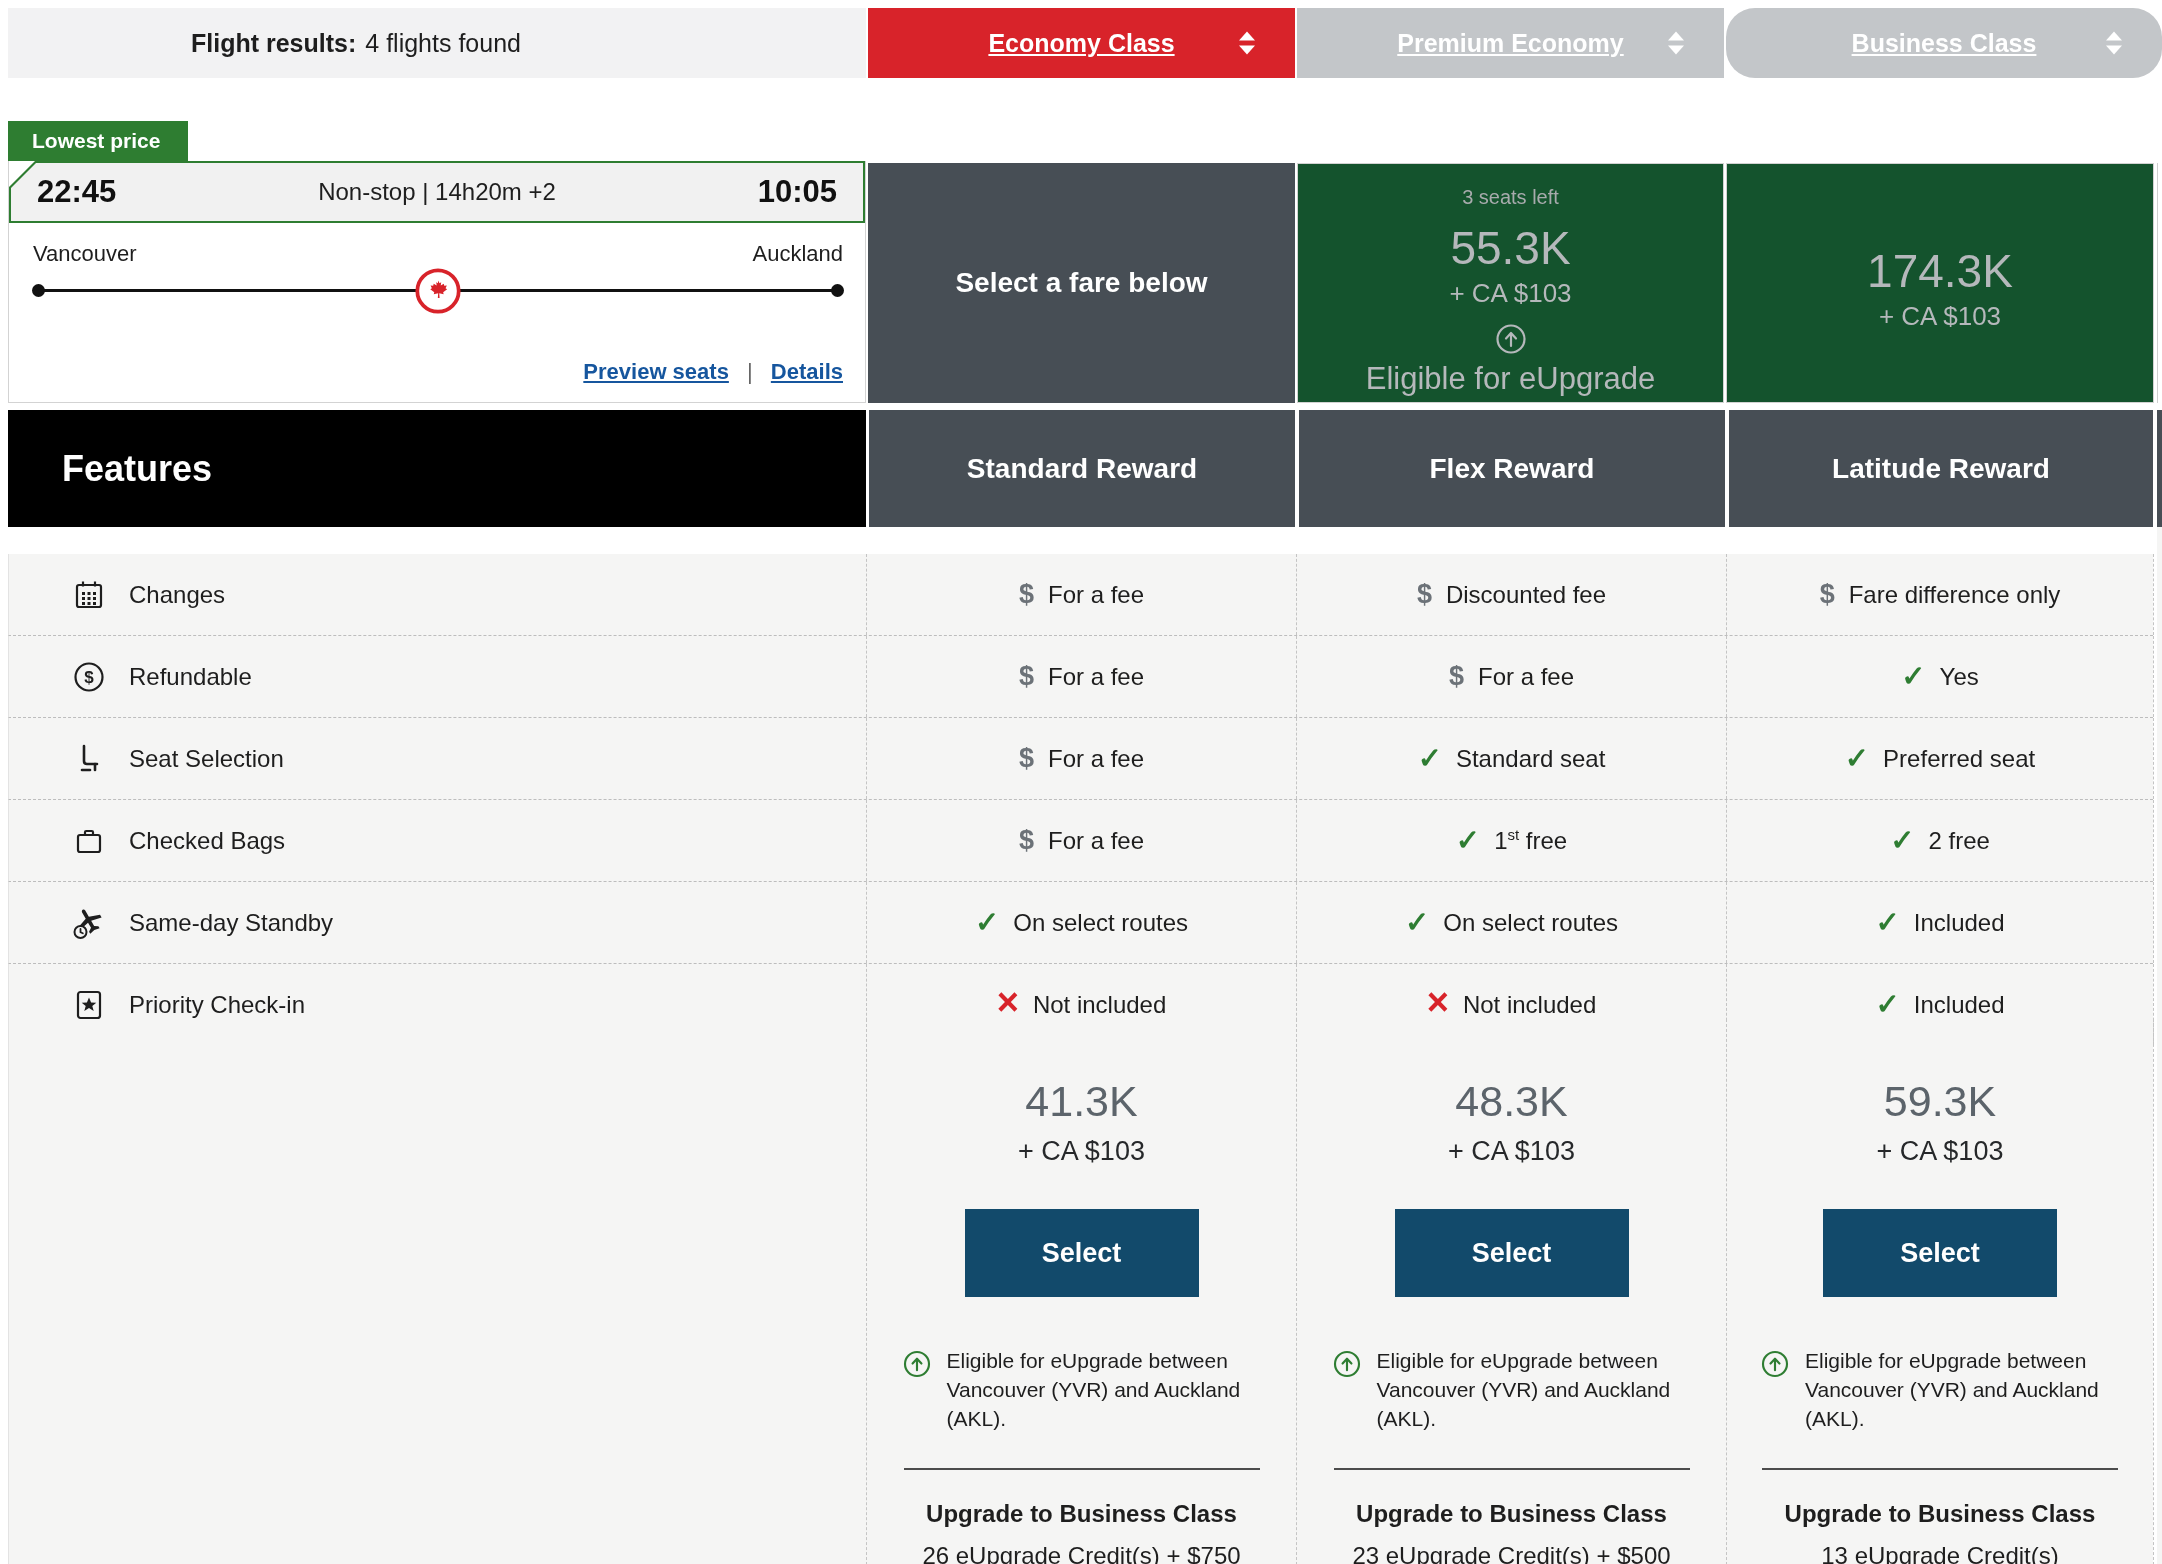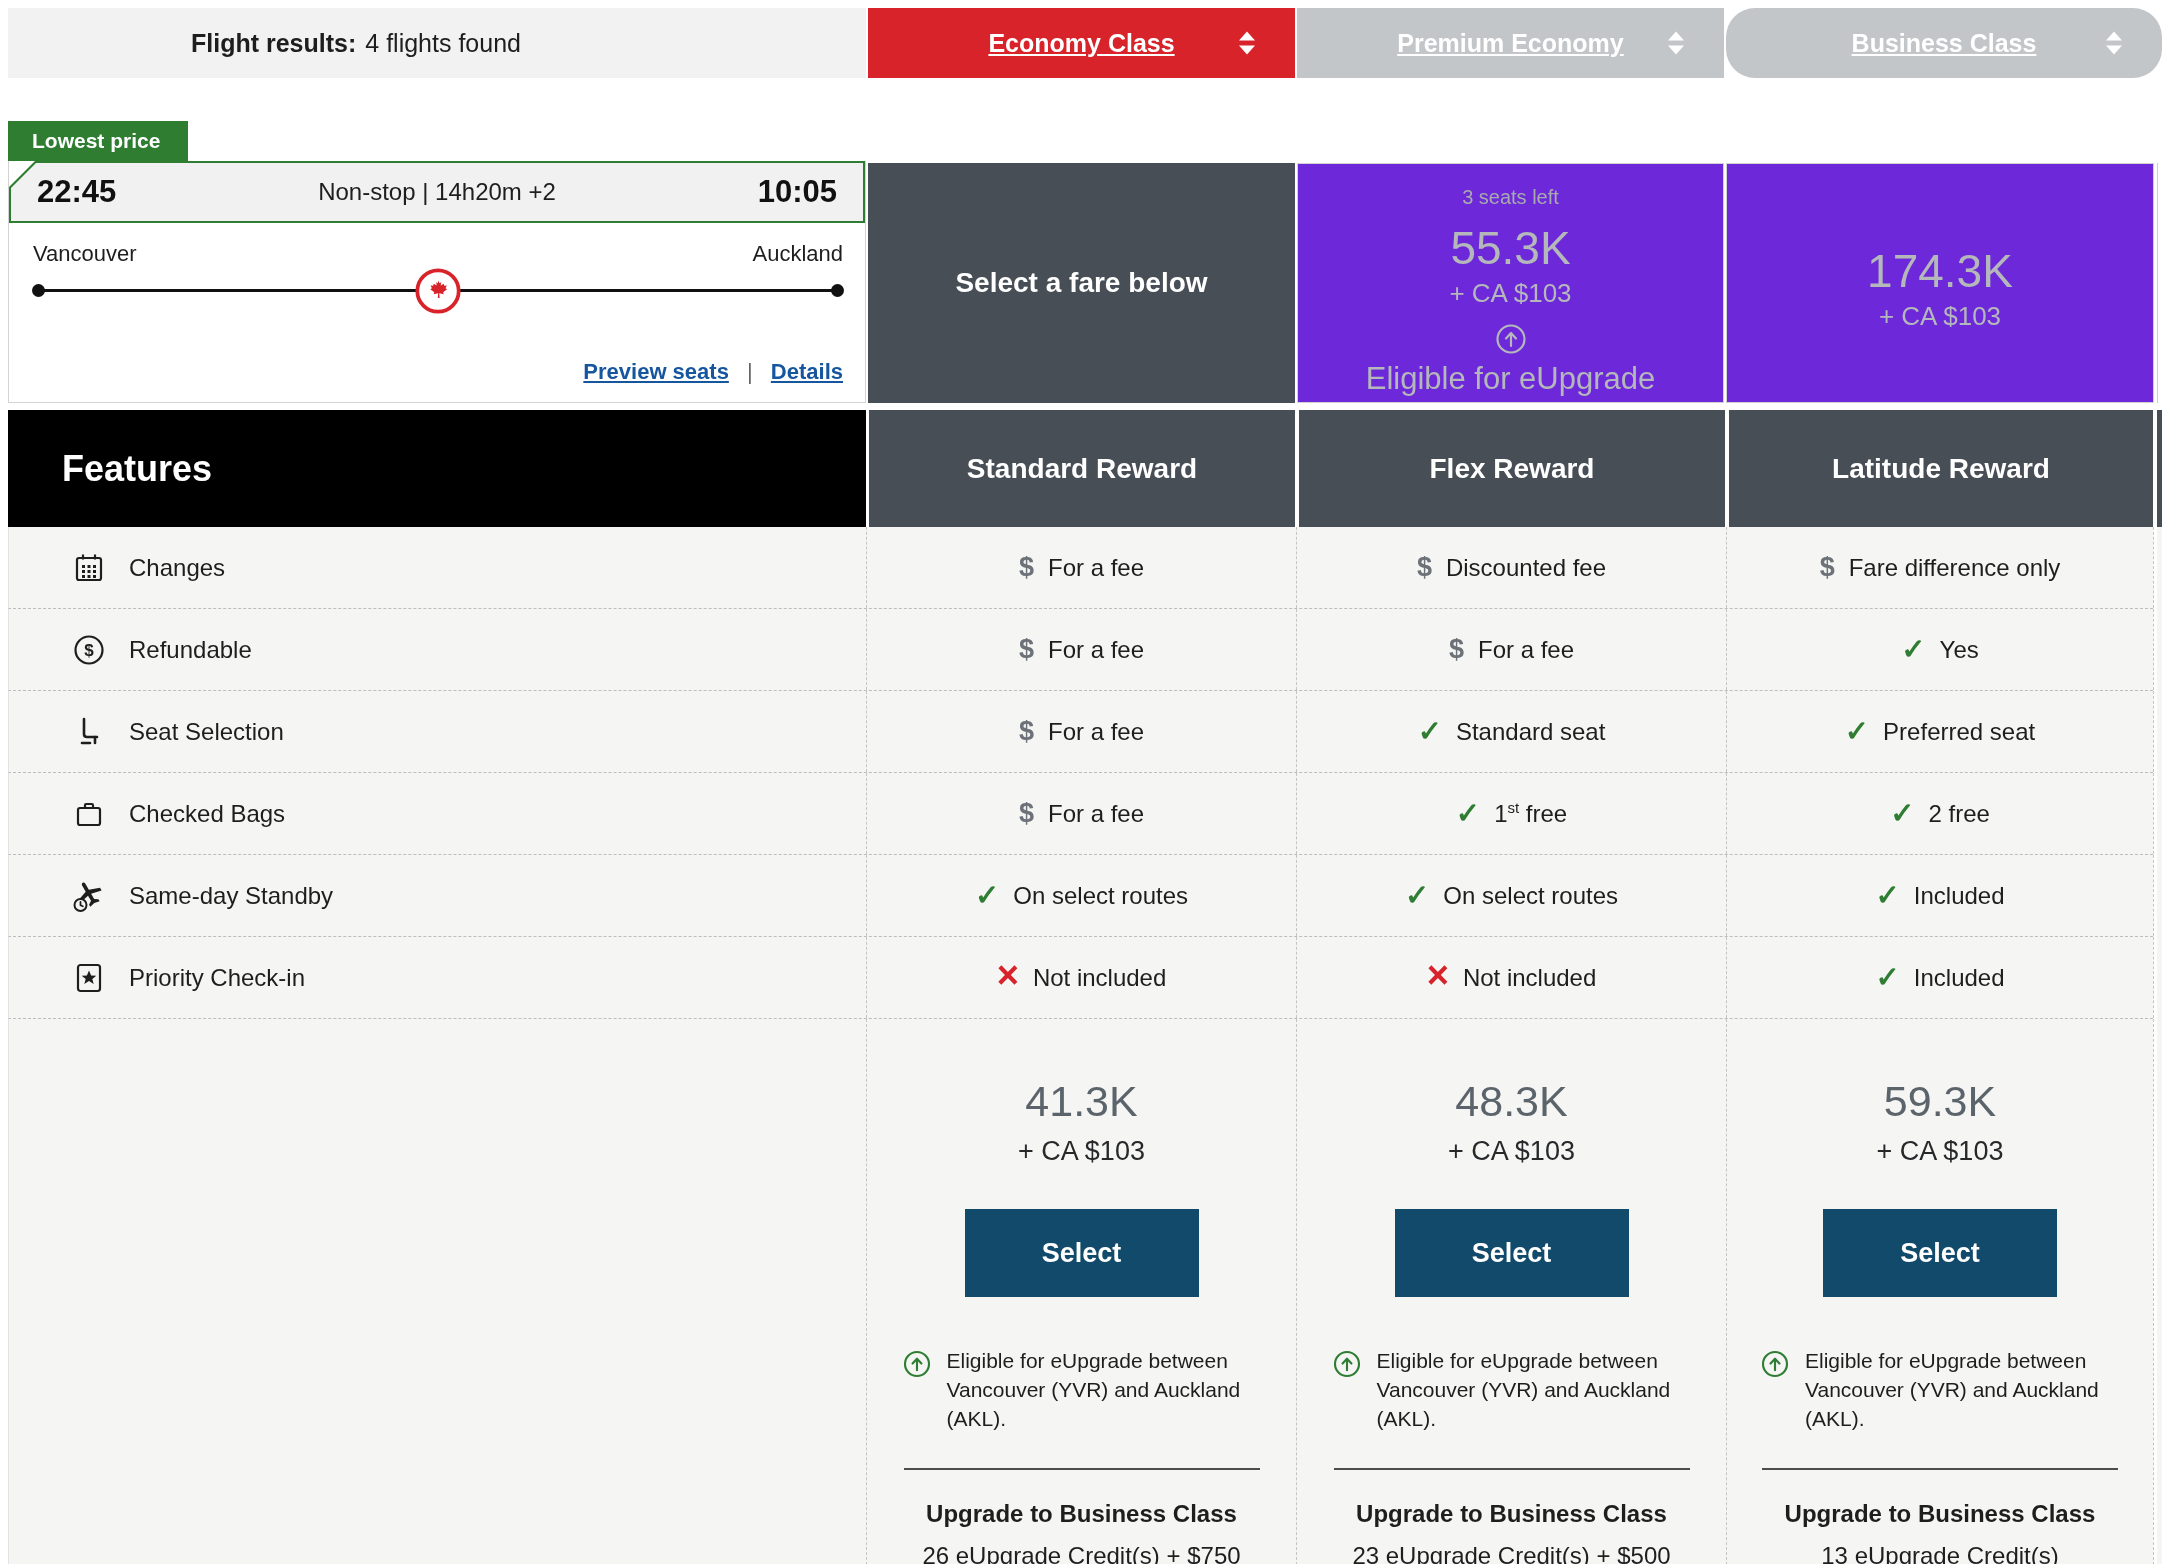--- a/index.html
+++ b/index.html
@@ -37,21 +37,21 @@
   .dot{position:absolute;top:-5px;width:13px;height:13px;border-radius:50%;background:#111;}
   .dot.l{left:-3px;}.dot.r{right:-3px;}
   .ac-logo{position:absolute;left:50%;top:50%;transform:translate(-50%,-50%);width:46px;height:46px;}
   .card-links{position:absolute;right:22px;top:198px;font-size:22px;white-space:nowrap;}
   .link{color:#16569E;font-weight:bold;text-decoration:underline;cursor:pointer;}
   .lsep{color:#666;margin:0 12px;}
 
   
   .fare-prompt{position:absolute;left:868px;top:163px;width:427px;height:240px;background:#474E55;
                color:#fff;font-size:28px;font-weight:bold;display:flex;align-items:center;justify-content:center;}
-  .cabin{position:absolute;top:163px;height:240px;background:#6d28d9;border:1px solid #D2D2D2;
+  .cabin{position:absolute;top:163px;height:240px;background:#14532d;border:1px solid #D2D2D2;
          box-sizing:border-box;text-align:center;color:#B5B8BB;}
   .cabin.premium{left:1297px;width:427px;}
   .cabin.business{left:1726px;width:428px;}
   .seats-left{font-size:20px;color:#A8ABAD;margin-top:22px;}
   .cabin .points{font-size:46px;margin-top:12px;}
   .cabin .cash{font-size:26px;margin-top:3px;}
   .cabin .euicon{margin-top:12px;}
   .cabin .eulabel{font-size:31px;margin-top:0px;}
   .cabin.business .points{margin-top:80px;}
 
@@ -59,21 +59,21 @@
   .fh{position:absolute;top:410px;height:117px;background:#474E55;color:#fff;display:flex;
       align-items:center;justify-content:center;font-size:28px;font-weight:bold;}
   .fh.features{left:8px;width:858px;background:#000;justify-content:flex-start;
                padding-left:54px;box-sizing:border-box;font-size:36px;}
   .fh.c1{left:869px;width:426px;}
   .fh.c2{left:1299px;width:426px;}
   .fh.c3{left:1729px;width:424px;}
 
   .frow{position:absolute;left:8px;width:2145px;height:82px;display:grid;
         grid-template-columns:858px 430px 430px 427px;background:#F5F5F4;
-        border-bottom:1px dashed #BDBDBD;border-left:1px solid #E3E3E3;box-sizing:border-box;}
+        border-bottom:1px dashed #BDBDBD;border-left:1px solid #E3E3E3;box-sizing:border-box;margin-top:27px;}
   .fcell{display:flex;align-items:center;border-right:1px dashed #C4C4C4;box-sizing:border-box;}
   .fcell.label{padding-left:62px;gap:22px;}
   .fcell.val{justify-content:center;gap:14px;font-size:24px;}
   .feat-label{font-size:24px;}
   .feat-ic{width:36px;height:34px;flex:none;}
   .feat-ic svg{display:block;}
   .vicon{display:inline-block;line-height:1;}
   .vicon.dollar::before{content:"$";font-size:27px;font-weight:600;color:#6C7278;}
   .vicon.check::before{content:"\2713";font-size:29px;font-weight:bold;color:#2E7D32;}
   .vicon.cross::before{content:"\00D7";font-size:38px;font-weight:bold;color:#D8232A;position:relative;top:-3px;}

